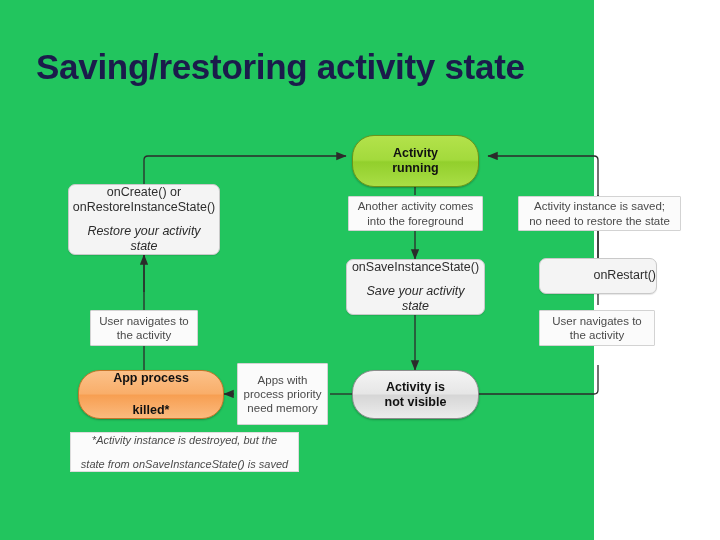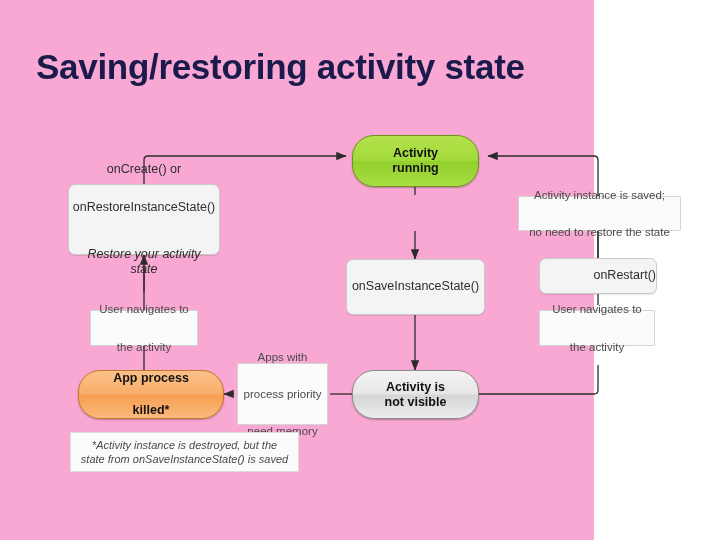--- a/index.html
+++ b/index.html
@@ -8,21 +8,21 @@
     background: #ffffff;
     overflow: hidden;
   }
   body {
     font-family: "Liberation Sans", sans-serif;
     -webkit-font-smoothing: antialiased;
   }
   #slide {
     position: relative;
     width: 594px; height: 540px;
-    background: #f9a8d4;
+    background: #22c55e;
   }
   #title {
     position: absolute;
     left: 36px; top: 48px;
     width: 650px;
     font-size: 35px;
     font-weight: bold;
     color: #1b1b4b;
     letter-spacing: -0.3px;
     line-height: 1.1;
@@ -70,21 +70,20 @@
     border-color: #8d8d8d;
     text-align: right;
   }
   
   .box {
     background: #fbfbfb;
     border: 1px solid #d3d3d3;
     color: #4a4a4a;
     font-size: 11.5px;
     line-height: 1.22;
-    gap: 23px;
   }
   .box-flat { border-radius: 1px; }
   .box-round {
     border-radius: 7px;
     background: #f4f4f4;
     border-color: #c9c9c9;
     color: #2e2e2e;
     font-size: 12.5px;
     box-shadow: 0 1px 1px rgba(0,0,0,0.10);
   }
@@ -94,20 +93,21 @@
     color: #2b2b2b;
     margin-top: 9px;
   }
   .footnote {
     font-style: italic;
     font-size: 11px;
     color: #4a4a4a;
     line-height: 1.28;
     background: #fbfbfb;
     border: 1px solid #dcdcdc;
+    justify-content: space-between;
   }
   .nl { display: block; }
 </style>
 </head>
 <body>
 
 <div id="slide">
 
   <div id="title">Saving/restoring activity state</div>
 
@@ -151,28 +151,33 @@
       <span class="nl">Activity</span>
       <span class="nl">running</span>
     </div>
 
     <div class="node box box-round" style="left:68px; top:72px; width:152px; height:71px; padding:6px 6px;">
       <span class="nl line-main">onCreate() or</span>
       <span class="nl line-main">onRestoreInstanceState()</span>
       <span class="nl line-em">Restore your activity state</span>
     </div>
 
+    <div class="node box box-flat" style="left:348px; top:84px; width:135px; height:35px;">
+      <span class="nl">Another activity comes</span>
+      <span class="nl">into the foreground</span>
+    </div>
 
     <div class="node box box-flat" style="left:518px; top:84px; width:163px; height:35px;">
       <span class="nl">Activity instance is saved;</span>
       <span class="nl">no need to restore the state</span>
     </div>
 
     <div class="node box box-round" style="left:346px; top:147px; width:139px; height:56px; padding:5px 5px;">
       <span class="nl line-main">onSaveInstanceState()</span>
+      <span class="nl line-em">Save your activity state</span>
     </div>
 
     <div class="node box box-round" style="left:539px; top:146px; width:118px; height:36px;align-items:flex-end;">
       <span class="nl line-main">onRestart()</span>
     </div>
 
     <div class="node box box-flat" style="left:90px; top:198px; width:108px; height:36px;">
       <span class="nl">User navigates to</span>
       <span class="nl">the activity</span>
     </div>

